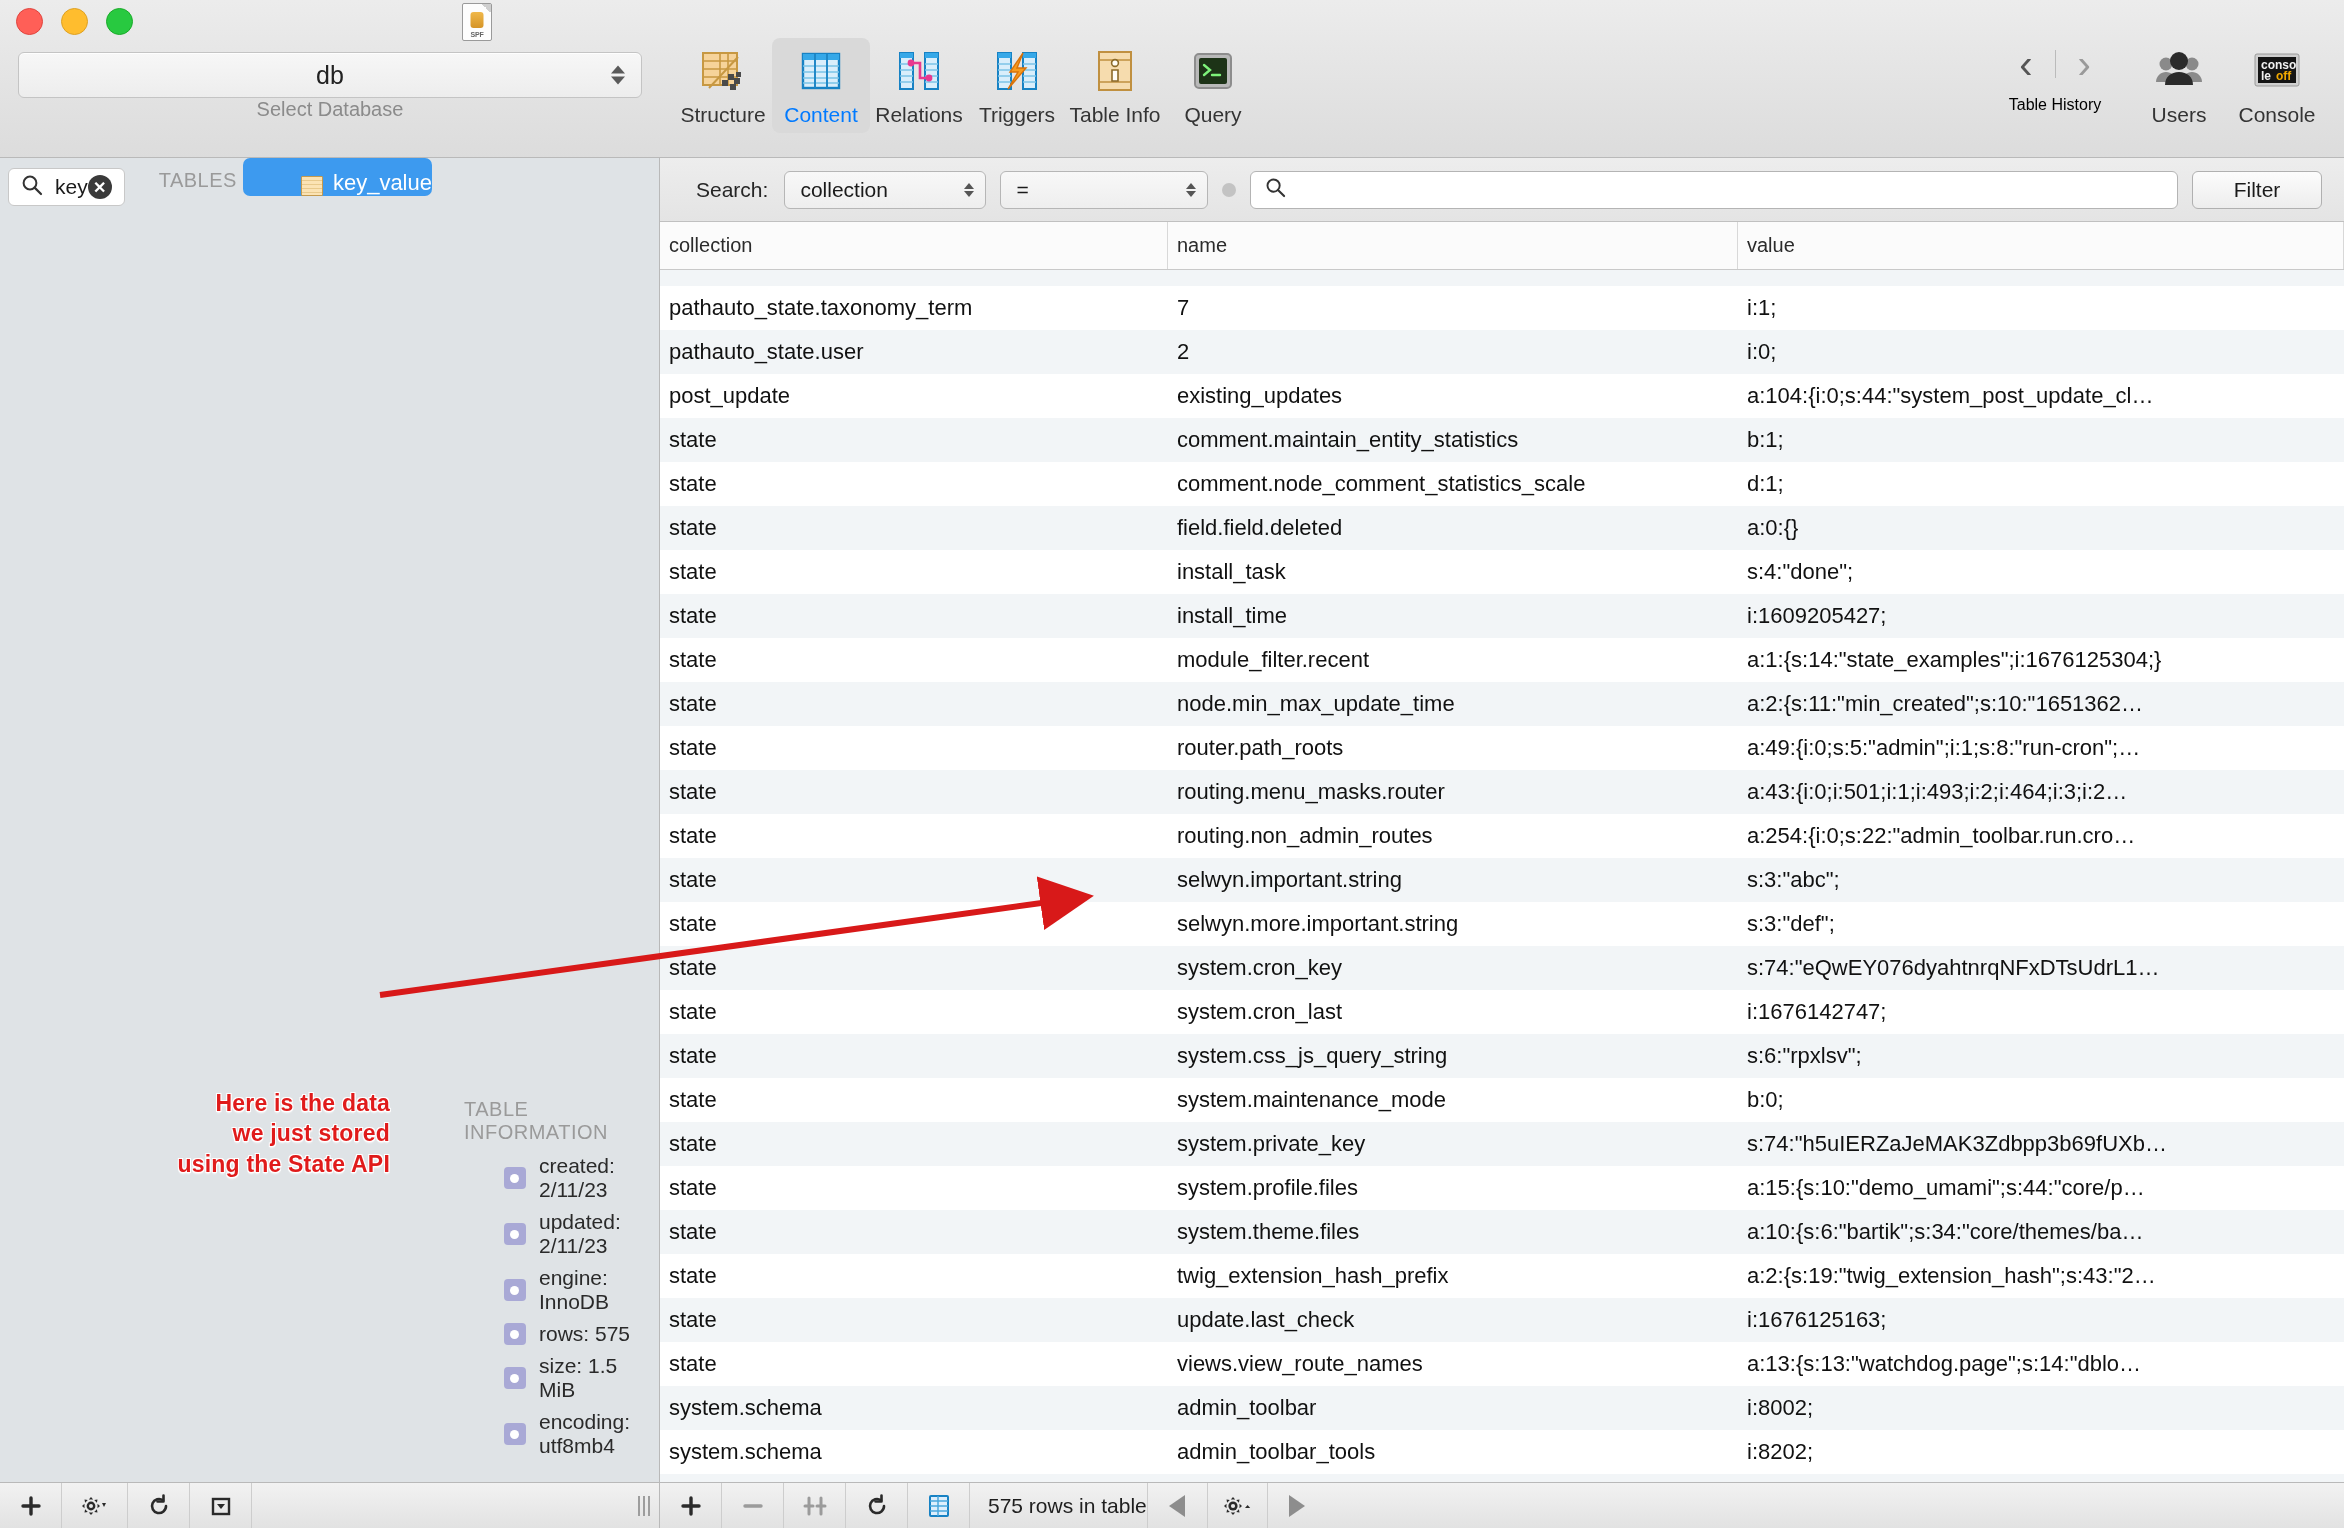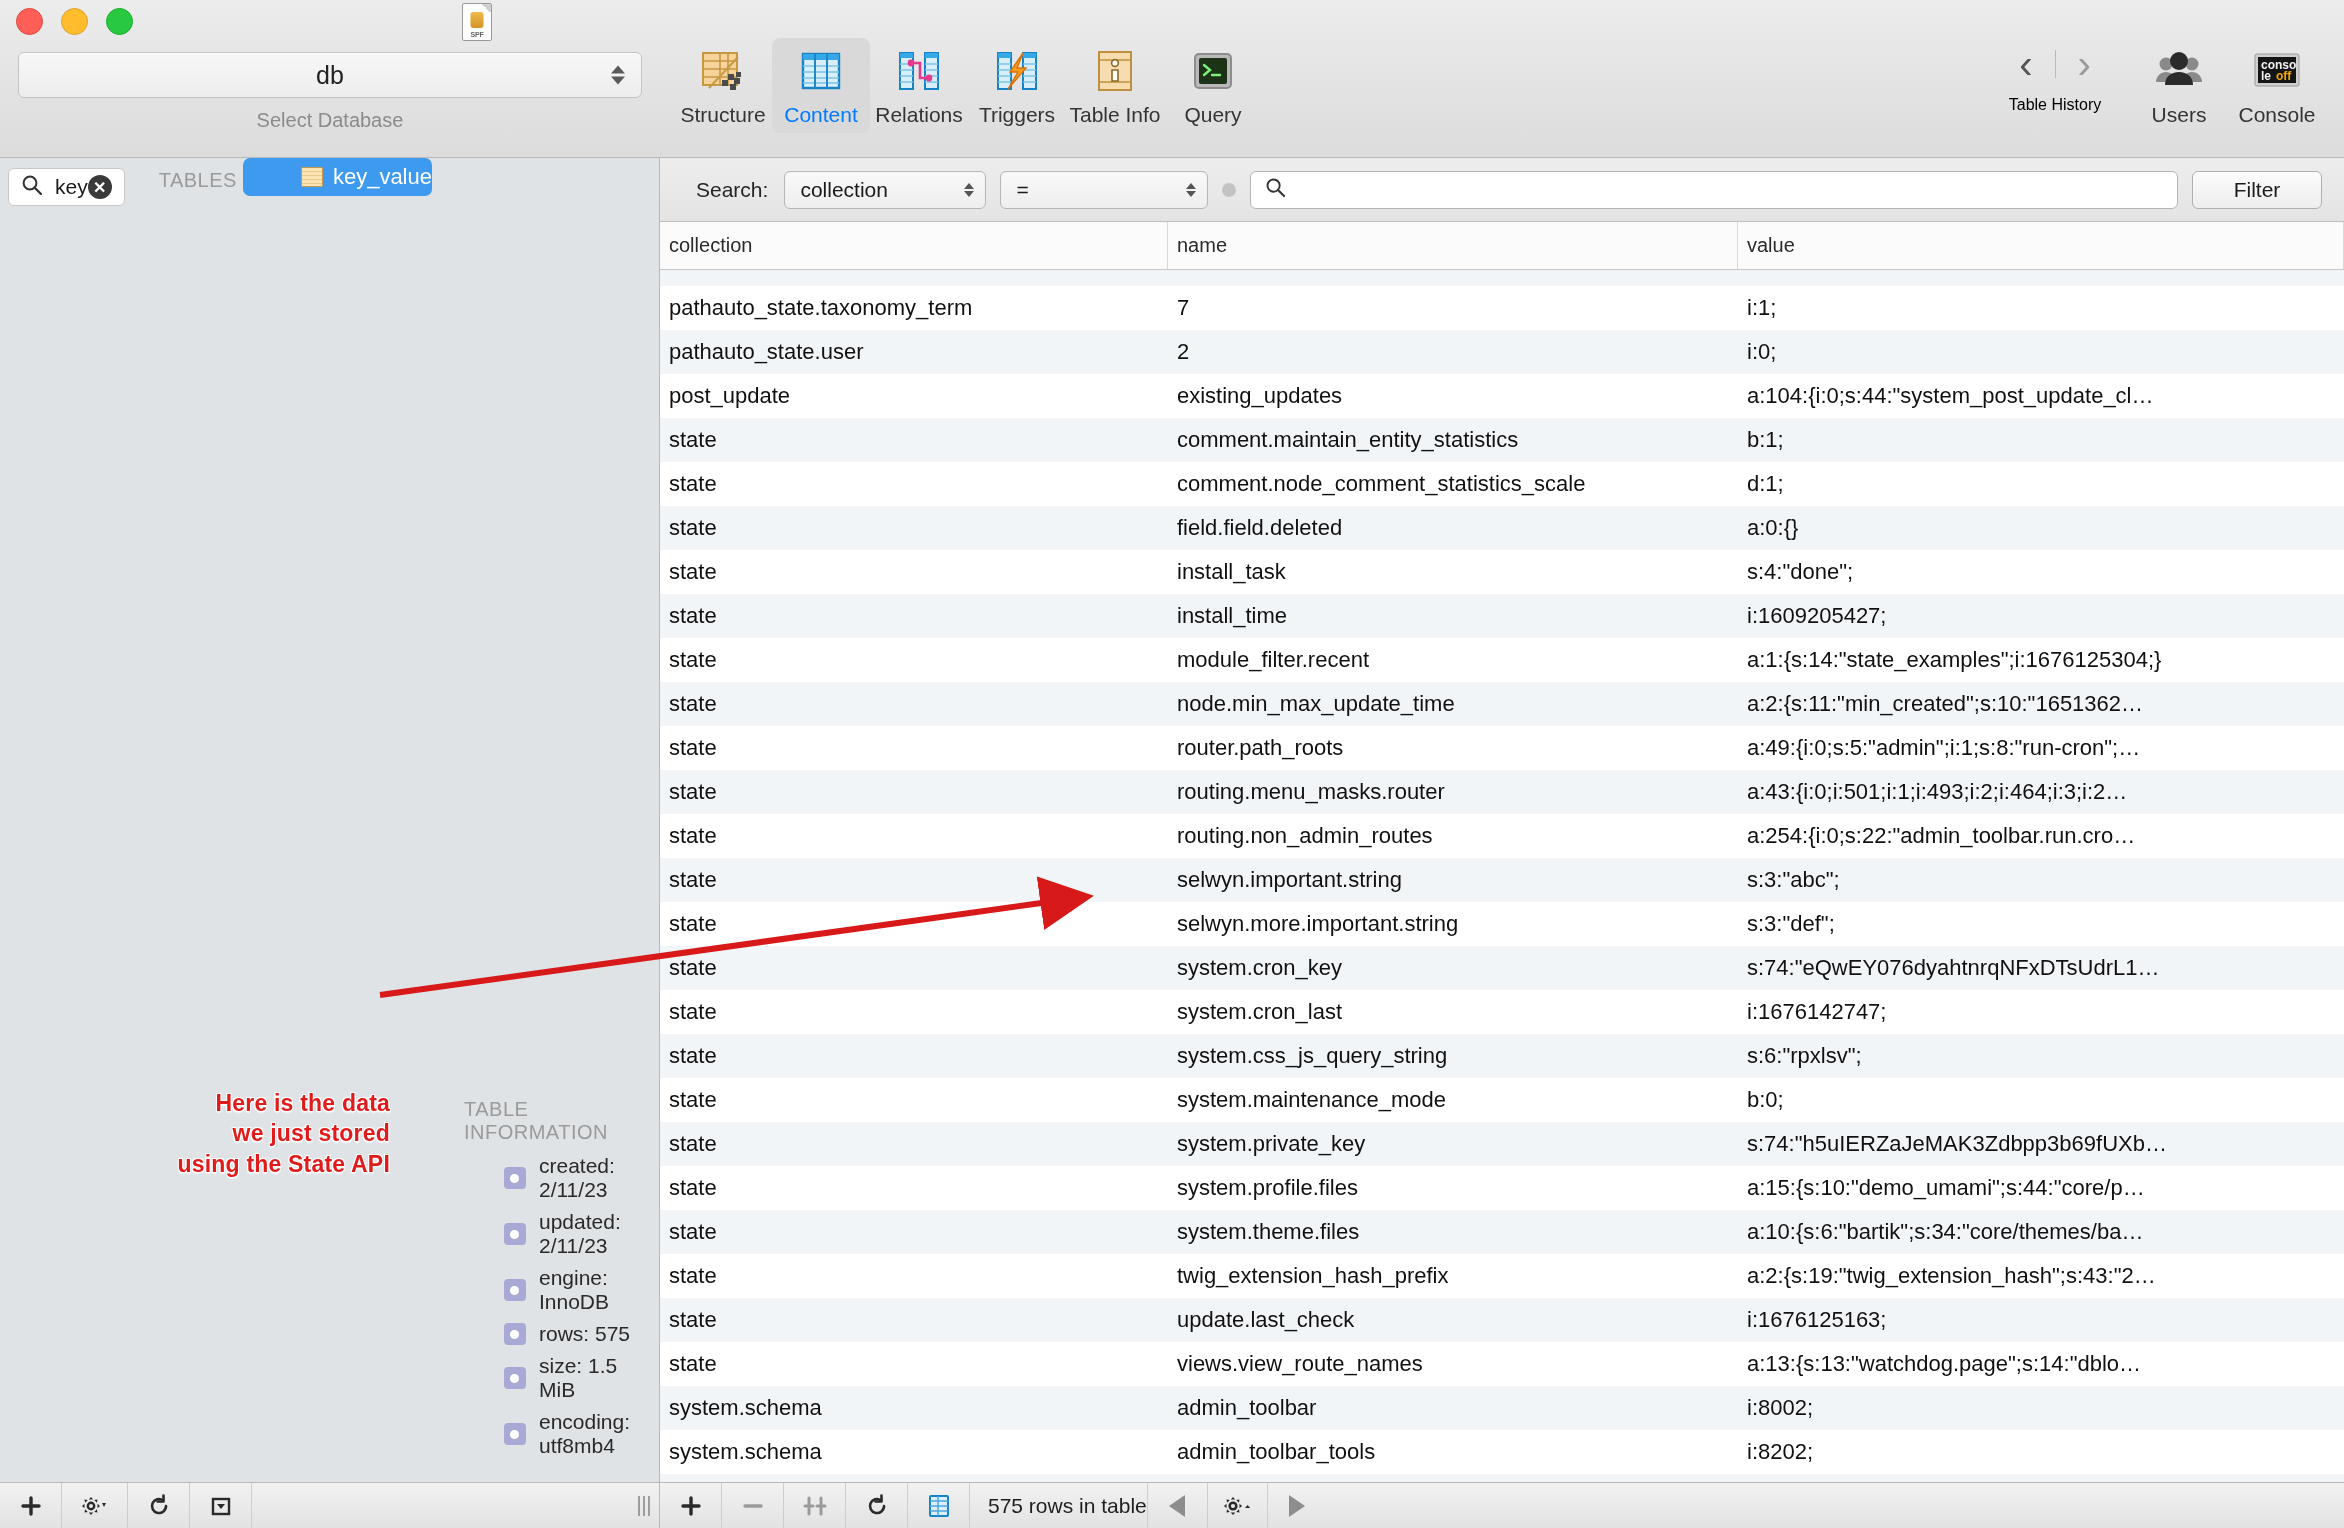--- a/index.html
+++ b/index.html
@@ -49,21 +49,21 @@
     box-shadow: 0 1px 0 rgba(255,255,255,.8) inset;
   }
   .db-popup .dbname { font-size: 25px; color: #222; }
   .db-popup .steppers {
     position: absolute; right: 16px; top: 50%; transform: translateY(-50%);
     display: flex; flex-direction: column; gap: 3px; line-height: 0;
   }
   .chev { width: 0; height: 0; border-left: 7px solid transparent; border-right: 7px solid transparent; }
   .chev.up { border-bottom: 8px solid #5a5a5a; }
   .chev.dn { border-top: 8px solid #5a5a5a; }
-  .db-sublabel { text-align: center; font-size: 20px; color: #8b8b8b; margin-top: 11px; }
+  .db-sublabel { text-align: center; font-size: 20px; color: #8b8b8b; }
 
   
   .toolbar { flex: 1; display: flex; align-items: flex-start; padding-top: 38px; position: relative; }
   .tb-group { display: flex; gap: 0px; margin-left: 14px; }
   .tb-item {
     width: 98px; padding: 7px 4px 6px; border-radius: 8px;
     display: flex; flex-direction: column; align-items: center; gap: 6px;
   }
   .tb-item.active { background: #d9d9d9; }
   .tb-item .ic { width: 52px; height: 52px; display: flex; align-items: center; justify-content: center; }
@@ -92,21 +92,21 @@
   }
   .search-field .mag { margin-right: 12px; }
   .search-field .txt { font-size: 21px; color: #1a1a1a; flex: 1; }
   .clear-btn {
     width: 24px; height: 24px; border-radius: 50%; background: #3a3a3a; color: #fff;
     font-size: 16px; display: flex; align-items: center; justify-content: center; font-weight: bold;
   }
   .section-hdr { font-size: 20px; color: #9a9a9a; letter-spacing: .5px; padding: 11px 0 8px 26px; }
   .tbl-list { padding: 0 6px; }
   .tbl-row { display: flex; align-items: center; gap: 10px; height: 38px; padding-left: 58px; border-radius: 7px; }
-  .tbl-row.sel { background: #3d9aef; }
+  .tbl-row.sel { background: #3d9aef; align-items: flex-end; }
   .tbl-row .name { font-size: 22px; color: #1a1a1a; }
   .tbl-row.sel .name { color: #fff; }
   .tbl-ico { width: 22px; height: 20px; flex: none; position: relative;
     background: repeating-linear-gradient(to bottom,#fbe3b4 0 3px,#e8c98c 3px 4px),
                 repeating-linear-gradient(to right,#fbe3b4 0 5px,#e8c98c 5px 6px);
     border: 1px solid #c49a4e; border-radius: 1px;
   }
 
   .annot {
     position: absolute; left: 70px; top: 930px; width: 320px;

